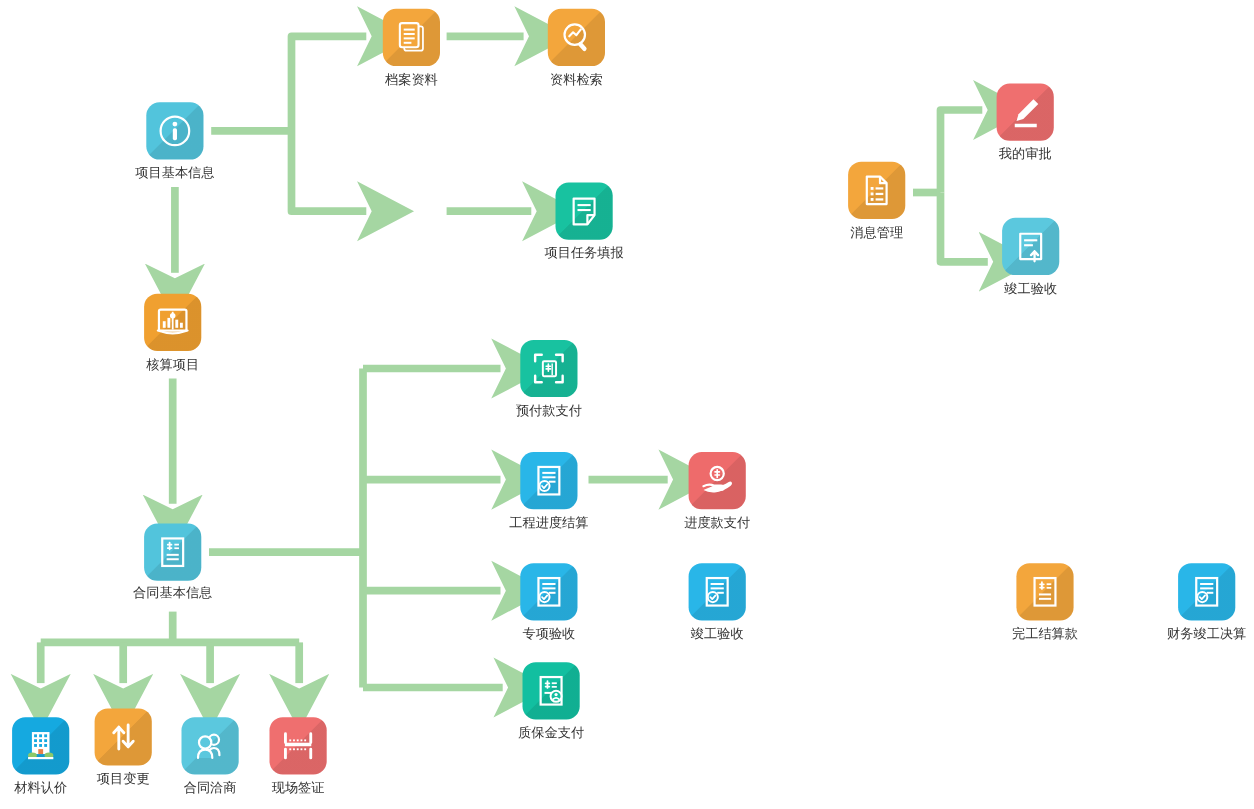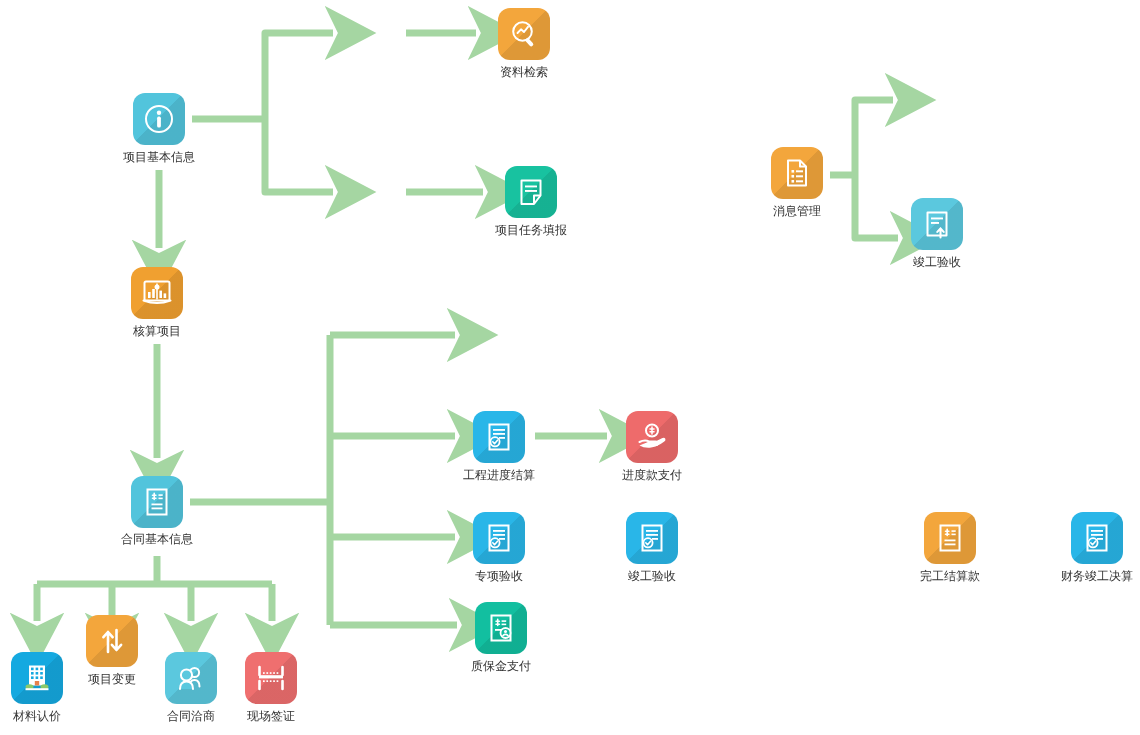--- a/index.html
+++ b/index.html
@@ -105,20 +105,34 @@
       <svg width="32" height="32" viewBox="0 0 32 32">
           <circle cx="16" cy="16" r="13" fill="none" stroke="#fff" stroke-width="2"></circle>
           <circle cx="16" cy="9.8" r="2.2" fill="#fff"></circle>
           <rect x="14.1" y="13.6" width="3.8" height="11" rx="1.6" fill="#fff"></rect>
         </svg>
       <span class="shade"></span>
     </div>
     <div class="lbl">项目基本信息</div>
   </div>
 
+  <div class="node" style="left:374px;top:8px;">
+    <div class="tile" style="background:#f3a63c;">
+      <svg width="30" height="32" viewBox="0 0 30 32">
+          <rect x="8.5" y="6" width="17" height="22" rx="2" fill="none" stroke="#fff" stroke-width="1.6"></rect>
+          <rect x="4.5" y="3" width="17" height="22" rx="2" fill="#f3a63c" stroke="#fff" stroke-width="1.9"></rect>
+          <rect x="8" y="8" width="10" height="1.8" fill="#fff"></rect>
+          <rect x="8" y="12" width="10" height="1.8" fill="#fff"></rect>
+          <rect x="8" y="16" width="10" height="1.8" fill="#fff"></rect>
+          <rect x="8" y="20" width="7" height="1.8" fill="#fff"></rect>
+        </svg>
+      <span class="shade"></span>
+    </div>
+    <div class="lbl">档案资料</div>
+  </div>
 
   <div class="node" style="left:524px;top:8px;">
     <div class="tile" style="background:#f3a63c;">
       <svg width="32" height="32" viewBox="0 0 32 32">
           <circle cx="14.5" cy="13.5" r="9.3" fill="none" stroke="#fff" stroke-width="2"></circle>
           <path d="M9.5,15 L13,11.3 L16,14 L20,8.8" fill="none" stroke="#fff" stroke-width="1.9" stroke-linecap="round" stroke-linejoin="round"></path>
           <rect x="19.4" y="19.6" width="4" height="9.5" rx="2" fill="#fff" transform="rotate(-42 21.4 24.3)"></rect>
         </svg>
       <span class="shade"></span>
     </div>
@@ -149,20 +163,30 @@
           <rect x="9.5" y="18" width="2.6" height="2.6" fill="#fff"></rect>
           <rect x="14" y="18.3" width="7" height="2" fill="#fff"></rect>
           <rect x="9.5" y="23" width="2.6" height="2.6" fill="#fff"></rect>
           <rect x="14" y="23.3" width="7" height="2" fill="#fff"></rect>
         </svg>
       <span class="shade"></span>
     </div>
     <div class="lbl">消息管理</div>
   </div>
 
+  <div class="node" style="left:932px;top:76px;">
+    <div class="tile" style="background:#ef6f6f;">
+      <svg width="32" height="32" viewBox="0 0 32 32">
+          <path d="M23.5,4.2 l4.4,4.4 -13.6,13.6 -6.2,1.8 1.8,-6.2 z" fill="#fff"></path>
+          <path d="M6.5,26.5 h20 v3.2 h-20 z" fill="#fff"></path>
+        </svg>
+      <span class="shade"></span>
+    </div>
+    <div class="lbl">我的审批</div>
+  </div>
 
   <div class="node" style="left:937px;top:198px;">
     <div class="tile" style="background:#5bc8de;">
       <svg width="30" height="32" viewBox="0 0 30 32">
           <path d="M5.5,4.5 h19 v23 h-19 z" fill="none" stroke="#fff" stroke-width="2" stroke-linejoin="round"></path>
           <rect x="9" y="9.5" width="12" height="1.9" fill="#fff"></rect>
           <rect x="9" y="14" width="8" height="1.9" fill="#fff"></rect>
           <path d="M18.5,29.5 l0,-9 M18.5,20.5 l-3.2,3.4 M18.5,20.5 l3.2,3.4" fill="none" stroke="#fff" stroke-width="2.1" stroke-linecap="round" stroke-linejoin="round"></path>
         </svg>
       <span class="shade"></span>
@@ -195,20 +219,32 @@
           <rect x="15.5" y="8.3" width="4.2" height="1.6" fill="#fff"></rect>
           <rect x="15.5" y="11.6" width="4.2" height="1.6" fill="#fff"></rect>
           <rect x="8.5" y="17.5" width="11" height="1.8" fill="#fff"></rect>
           <rect x="8.5" y="21.5" width="11" height="1.8" fill="#fff"></rect>
         </svg>
       <span class="shade"></span>
     </div>
     <div class="lbl">合同基本信息</div>
   </div>
 
+  <div class="node" style="left:499px;top:309px;">
+    <div class="tile" style="background:#18c2a0;">
+      <svg width="32" height="32" viewBox="0 0 32 32">
+          <path d="M3.5,9.5 v-6 h6 M22.5,3.5 h6 v6 M28.5,22.5 v6 h-6 M9.5,28.5 h-6 v-6" fill="none" stroke="#fff" stroke-width="2.2" stroke-linecap="round" stroke-linejoin="round"></path>
+          <rect x="10.5" y="9.5" width="12" height="13.5" rx="1" fill="none" stroke="#fff" stroke-width="1.8"></rect>
+          <path d="M13.5,14 h4 M15.5,12 v6.5 M13.5,16.4 h4" stroke="#fff" stroke-width="1.5" stroke-linecap="round"></path>
+          <path d="M19,11.5 v10.5" stroke="#fff" stroke-width="1.3"></path>
+        </svg>
+      <span class="shade"></span>
+    </div>
+    <div class="lbl">预付款支付</div>
+  </div>
 
   <div class="node" style="left:499px;top:411px;">
     <div class="tile" style="background:#29b6e8;">
       <svg width="28" height="32" viewBox="0 0 28 32">
           <rect x="4.5" y="3.5" width="19" height="25" fill="none" stroke="#fff" stroke-width="2"></rect>
           <rect x="8" y="8" width="12" height="1.8" fill="#fff"></rect>
           <rect x="8" y="12" width="12" height="1.8" fill="#fff"></rect>
           <rect x="14" y="16" width="6" height="1.8" fill="#fff"></rect>
           <circle cx="10" cy="20.8" r="4.6" fill="none" stroke="#fff" stroke-width="1.8"></circle>
           <path d="M7.8,20.8 l1.7,1.9 3,-3.5" fill="none" stroke="#fff" stroke-width="1.6" stroke-linecap="round" stroke-linejoin="round"></path>
@@ -327,21 +363,21 @@
           <rect x="12.8" y="19" width="4.4" height="4.5" fill="#e8804a"></rect>
           <ellipse cx="7.5" cy="24.8" rx="4" ry="2.6" fill="#8cc96a"></ellipse>
           <ellipse cx="22.5" cy="24.8" rx="4" ry="2.6" fill="#8cc96a"></ellipse>
           <rect x="3.5" y="26.2" width="23" height="2" fill="#fff"></rect>
         </svg>
       <span class="shade"></span>
     </div>
     <div class="lbl">材料认价</div>
   </div>
 
-  <div class="node" style="left:112px;top:615px;">
+  <div class="node" style="left:112px;top:644px;">
     <div class="tile" style="background:#f3a63c;">
       <svg width="30" height="32" viewBox="0 0 30 32">
           <path d="M11,27 l0,-20 M11,7 l-4.6,5.2 M11,7 l4.6,5.2" fill="none" stroke="#fff" stroke-width="2.6" stroke-linecap="round" stroke-linejoin="round"></path>
           <path d="M19.5,5 l0,20 M19.5,25 l-4.6,-5.2 M19.5,25 l4.6,-5.2" fill="none" stroke="#fff" stroke-width="2.6" stroke-linecap="round" stroke-linejoin="round"></path>
         </svg>
       <span class="shade"></span>
     </div>
     <div class="lbl">项目变更</div>
   </div>
 

